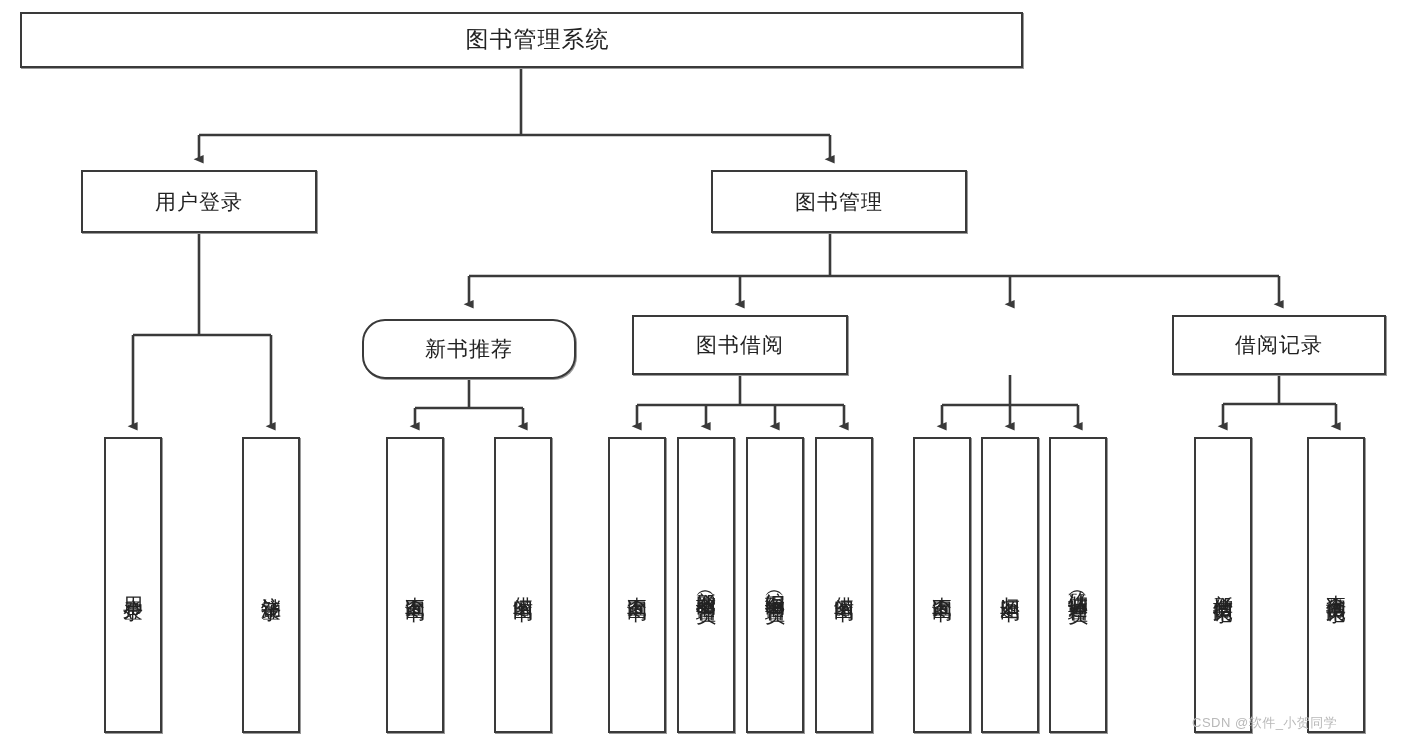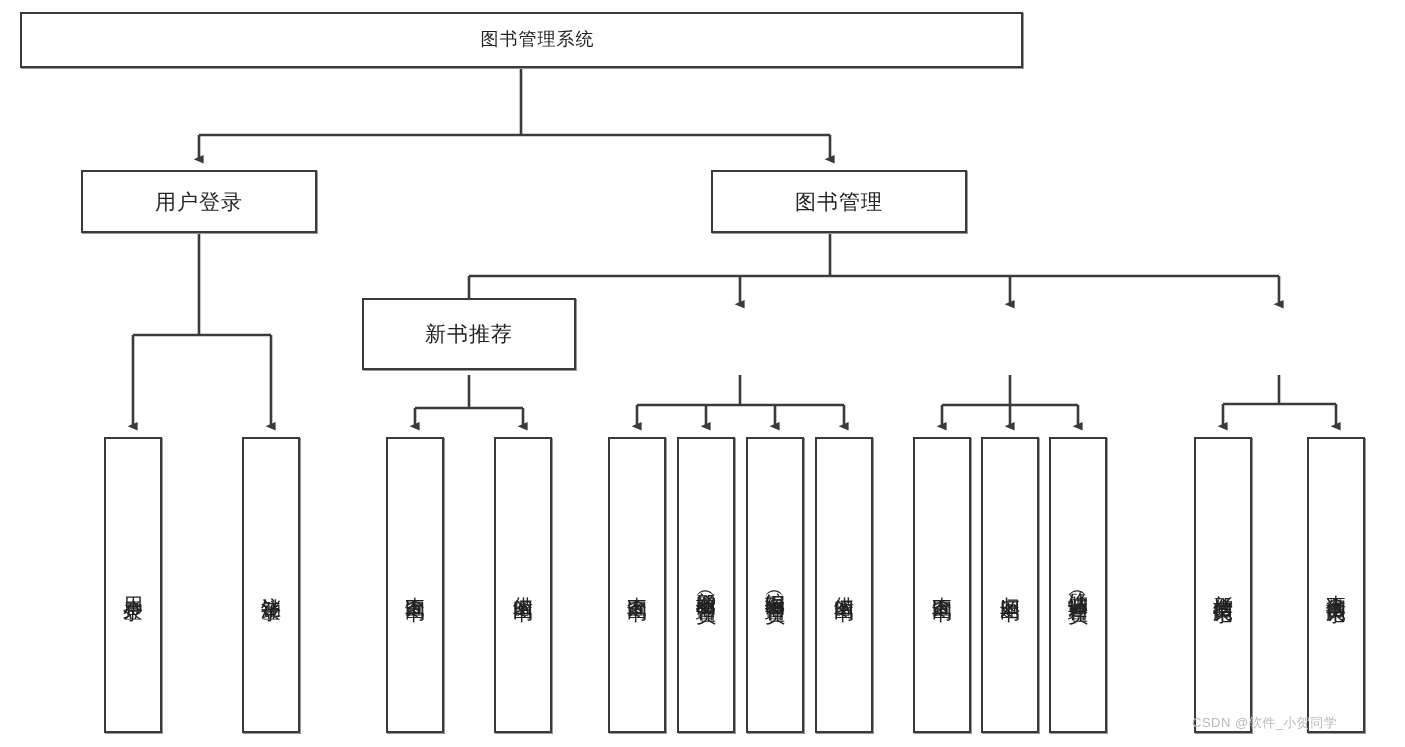--- a/index.html
+++ b/index.html
@@ -36,21 +36,21 @@
     align-items: center;
     justify-content: center;
     color: #222222;
   }
   .node.horiz {
     font-size: 21px;
     letter-spacing: 1px;
     line-height: 1.1;
   }
   .node.root {
-    font-size: 18px;
+    font-size: 23px;
     padding-left: 32px;
   }
   .node.leaf {
     font-size: 20px;
     padding: 6px 2px;
     align-items: center;
     justify-content: center;
   }
   .node.leaf .vtext {
     writing-mode: vertical-rl;
@@ -128,22 +128,28 @@
     <span>图书管理系统</span>
   </div>
 
   <div class="node horiz" style="left:81px; top:170px; width:236px; height:63px;">
     <span>用户登录</span>
   </div>
   <div class="node horiz" style="left:711px; top:170px; width:256px; height:63px;">
     <span>图书管理</span>
   </div>
 
-  <div class="node horiz" style="left:362px; top:298px; width:214px; height:72px;">
+  <div class="node horiz" style="left:362px; top:319px; width:214px; height:60px;border-radius:23px;">
     <span>新书推荐</span>
+  </div>
+  <div class="node horiz" style="left:632px; top:315px; width:216px; height:60px;">
+    <span>图书借阅</span>
+  </div>
+  <div class="node horiz" style="left:1172px; top:315px; width:214px; height:60px;">
+    <span>借阅记录</span>
   </div>
 
   <div class="node leaf" style="left:104px; top:437px; width:58px; height:296px;">
     <span class="vtext">用户登录</span>
   </div>
   <div class="node leaf" style="left:242px; top:437px; width:58px; height:296px;">
     <span class="vtext">注销登录</span>
   </div>
 
   <div class="node leaf" style="left:386px; top:437px; width:58px; height:296px;">

